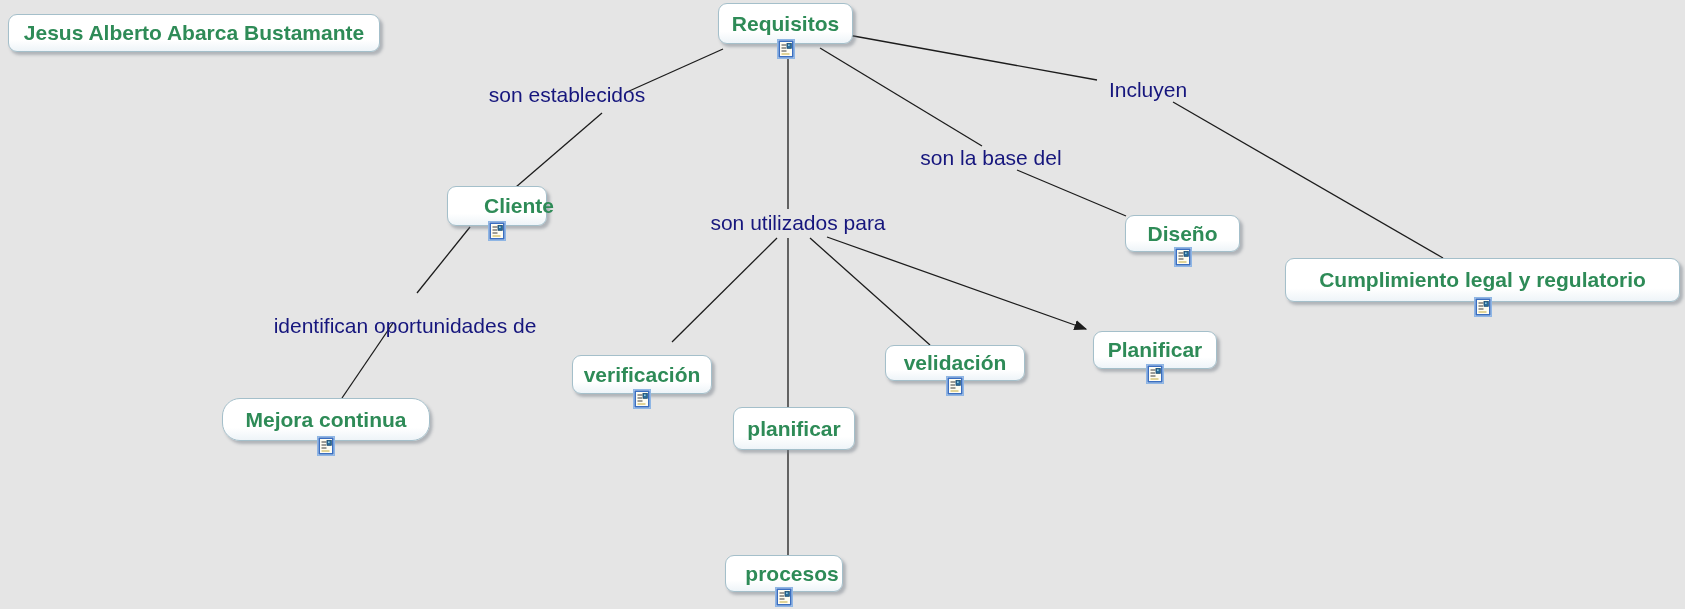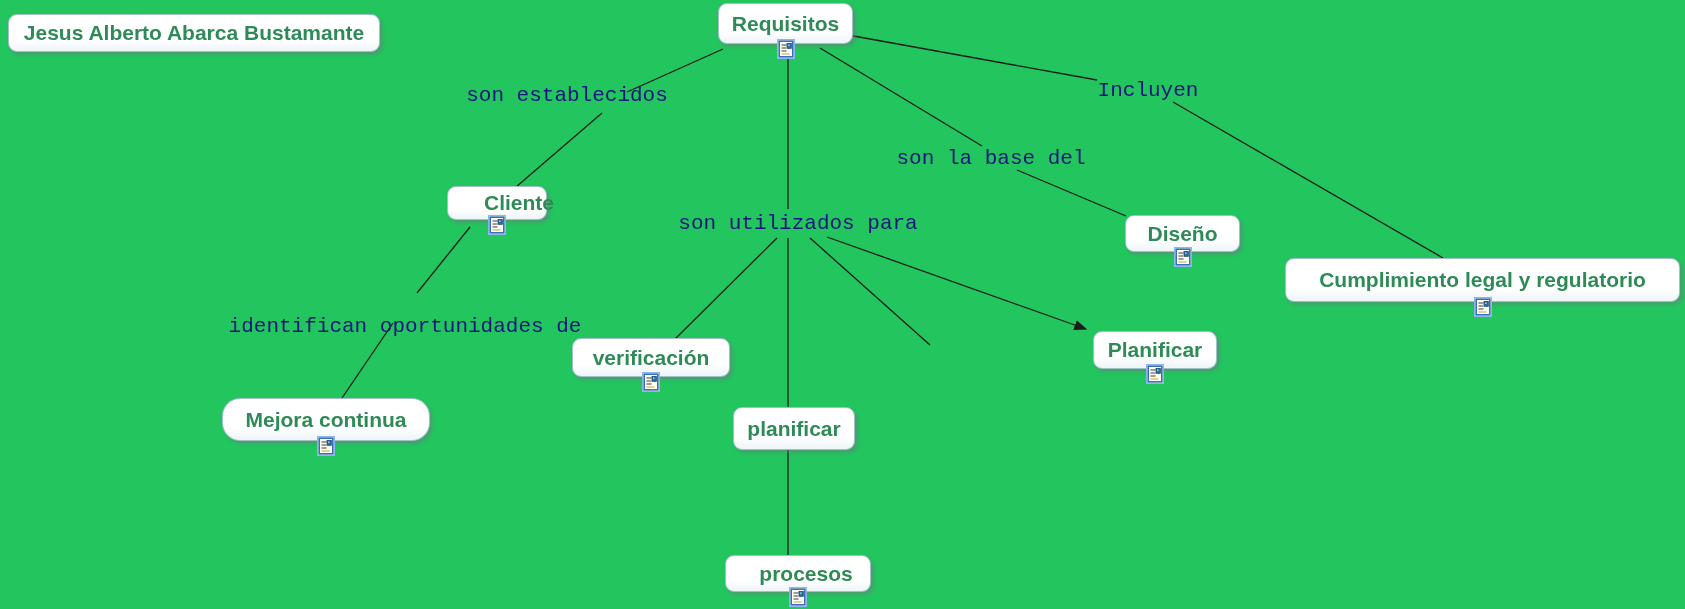--- a/index.html
+++ b/index.html
@@ -8,21 +8,21 @@
     background: #ffffff;
     width: 1685px;
     height: 609px;
     overflow: hidden;
     font-family: "Liberation Sans", sans-serif;
   }
   #canvas {
     position: relative;
     width: 1685px;
     height: 609px;
-    background: #22c55e;
+    background: #e5e5e5;
   }
   #wires {
     position: absolute;
     left: 0; top: 0;
     width: 1685px;
     height: 609px;
     z-index: 1;
   }
   .node {
     position: absolute;
@@ -51,21 +51,20 @@
     z-index: 3;
     line-height: 0;
   }
   .link-label {
     position: absolute;
     z-index: 2;
     transform: translate(-50%, -50%);
     color: #16167d;
     font-size: 21px;
     white-space: nowrap;
-    font-family: Liberation Mono, monospace;
   }
 </style>
 </head>
 <body>
 
 <div id="canvas">
   <svg id="wires" xmlns="http://www.w3.org/2000/svg">
     <defs>
       <marker id="arrowhead" markerWidth="11" markerHeight="9" refX="9" refY="4" orient="auto">
         <path d="M0,0 L10,4 L0,8 Z" fill="#1c1c1c"></path>
@@ -95,21 +94,21 @@
           <rect x="0.5" y="0.5" width="17" height="19" fill="#ddebf9" stroke="#8fb6e4" stroke-width="1"></rect>
           <rect x="2.2" y="2.2" width="13.6" height="15.6" fill="#fffdf2" stroke="#3a6ec0" stroke-width="1.6"></rect>
           <line x1="4.5" y1="6" x2="9.5" y2="6" stroke="#3c3c3c" stroke-width="1"></line>
           <line x1="4.5" y1="9" x2="9" y2="9" stroke="#3c3c3c" stroke-width="1"></line>
           <line x1="4.5" y1="12" x2="9.5" y2="12" stroke="#3c3c3c" stroke-width="1"></line>
           <line x1="4.5" y1="15" x2="12.5" y2="15" stroke="#c2a93d" stroke-width="1"></line>
           <rect x="10" y="4.5" width="4.3" height="4.8" fill="#2e6f9e" stroke="#17496b" stroke-width="0.8"></rect>
           <rect x="11" y="5.5" width="1.6" height="1.4" fill="#9fd8e8"></rect>
         </svg></span>
     </div>
-    <div class="node" style="left: 447px; top: 186px; width: 100px; height: 34px; padding-left: 44px;">
+    <div class="node" style="left: 447px; top: 186px; width: 100px; height: 40px; padding-left: 44px;">
       <span>Cliente</span>
       <span class="res-icon"><svg xmlns="http://www.w3.org/2000/svg" width="18" height="20" viewBox="0 0 18 20">
           <rect x="0.5" y="0.5" width="17" height="19" fill="#ddebf9" stroke="#8fb6e4" stroke-width="1"></rect>
           <rect x="2.2" y="2.2" width="13.6" height="15.6" fill="#fffdf2" stroke="#3a6ec0" stroke-width="1.6"></rect>
           <line x1="4.5" y1="6" x2="9.5" y2="6" stroke="#3c3c3c" stroke-width="1"></line>
           <line x1="4.5" y1="9" x2="9" y2="9" stroke="#3c3c3c" stroke-width="1"></line>
           <line x1="4.5" y1="12" x2="9.5" y2="12" stroke="#3c3c3c" stroke-width="1"></line>
           <line x1="4.5" y1="15" x2="12.5" y2="15" stroke="#c2a93d" stroke-width="1"></line>
           <rect x="10" y="4.5" width="4.3" height="4.8" fill="#2e6f9e" stroke="#17496b" stroke-width="0.8"></rect>
           <rect x="11" y="5.5" width="1.6" height="1.4" fill="#9fd8e8"></rect>
@@ -121,36 +120,49 @@
           <rect x="0.5" y="0.5" width="17" height="19" fill="#ddebf9" stroke="#8fb6e4" stroke-width="1"></rect>
           <rect x="2.2" y="2.2" width="13.6" height="15.6" fill="#fffdf2" stroke="#3a6ec0" stroke-width="1.6"></rect>
           <line x1="4.5" y1="6" x2="9.5" y2="6" stroke="#3c3c3c" stroke-width="1"></line>
           <line x1="4.5" y1="9" x2="9" y2="9" stroke="#3c3c3c" stroke-width="1"></line>
           <line x1="4.5" y1="12" x2="9.5" y2="12" stroke="#3c3c3c" stroke-width="1"></line>
           <line x1="4.5" y1="15" x2="12.5" y2="15" stroke="#c2a93d" stroke-width="1"></line>
           <rect x="10" y="4.5" width="4.3" height="4.8" fill="#2e6f9e" stroke="#17496b" stroke-width="0.8"></rect>
           <rect x="11" y="5.5" width="1.6" height="1.4" fill="#9fd8e8"></rect>
         </svg></span>
     </div>
-    <div class="node" style="left: 572px; top: 338px; width: 158px; height: 39px;">
+    <div class="node" style="left: 572px; top: 355px; width: 140px; height: 39px;">
       <span>verificación</span>
       <span class="res-icon"><svg xmlns="http://www.w3.org/2000/svg" width="18" height="20" viewBox="0 0 18 20">
           <rect x="0.5" y="0.5" width="17" height="19" fill="#ddebf9" stroke="#8fb6e4" stroke-width="1"></rect>
           <rect x="2.2" y="2.2" width="13.6" height="15.6" fill="#fffdf2" stroke="#3a6ec0" stroke-width="1.6"></rect>
           <line x1="4.5" y1="6" x2="9.5" y2="6" stroke="#3c3c3c" stroke-width="1"></line>
           <line x1="4.5" y1="9" x2="9" y2="9" stroke="#3c3c3c" stroke-width="1"></line>
           <line x1="4.5" y1="12" x2="9.5" y2="12" stroke="#3c3c3c" stroke-width="1"></line>
           <line x1="4.5" y1="15" x2="12.5" y2="15" stroke="#c2a93d" stroke-width="1"></line>
           <rect x="10" y="4.5" width="4.3" height="4.8" fill="#2e6f9e" stroke="#17496b" stroke-width="0.8"></rect>
           <rect x="11" y="5.5" width="1.6" height="1.4" fill="#9fd8e8"></rect>
         </svg></span>
     </div>
     <div class="node" style="left: 733px; top: 407px; width: 122px; height: 43px;">
       <span>planificar</span>
     </div>
+    <div class="node" style="left: 885px; top: 345px; width: 140px; height: 36px;">
+      <span>velidación</span>
+      <span class="res-icon"><svg xmlns="http://www.w3.org/2000/svg" width="18" height="20" viewBox="0 0 18 20">
+          <rect x="0.5" y="0.5" width="17" height="19" fill="#ddebf9" stroke="#8fb6e4" stroke-width="1"></rect>
+          <rect x="2.2" y="2.2" width="13.6" height="15.6" fill="#fffdf2" stroke="#3a6ec0" stroke-width="1.6"></rect>
+          <line x1="4.5" y1="6" x2="9.5" y2="6" stroke="#3c3c3c" stroke-width="1"></line>
+          <line x1="4.5" y1="9" x2="9" y2="9" stroke="#3c3c3c" stroke-width="1"></line>
+          <line x1="4.5" y1="12" x2="9.5" y2="12" stroke="#3c3c3c" stroke-width="1"></line>
+          <line x1="4.5" y1="15" x2="12.5" y2="15" stroke="#c2a93d" stroke-width="1"></line>
+          <rect x="10" y="4.5" width="4.3" height="4.8" fill="#2e6f9e" stroke="#17496b" stroke-width="0.8"></rect>
+          <rect x="11" y="5.5" width="1.6" height="1.4" fill="#9fd8e8"></rect>
+        </svg></span>
+    </div>
     <div class="node" style="left: 1093px; top: 331px; width: 124px; height: 38px;">
       <span>Planificar</span>
       <span class="res-icon"><svg xmlns="http://www.w3.org/2000/svg" width="18" height="20" viewBox="0 0 18 20">
           <rect x="0.5" y="0.5" width="17" height="19" fill="#ddebf9" stroke="#8fb6e4" stroke-width="1"></rect>
           <rect x="2.2" y="2.2" width="13.6" height="15.6" fill="#fffdf2" stroke="#3a6ec0" stroke-width="1.6"></rect>
           <line x1="4.5" y1="6" x2="9.5" y2="6" stroke="#3c3c3c" stroke-width="1"></line>
           <line x1="4.5" y1="9" x2="9" y2="9" stroke="#3c3c3c" stroke-width="1"></line>
           <line x1="4.5" y1="12" x2="9.5" y2="12" stroke="#3c3c3c" stroke-width="1"></line>
           <line x1="4.5" y1="15" x2="12.5" y2="15" stroke="#c2a93d" stroke-width="1"></line>
           <rect x="10" y="4.5" width="4.3" height="4.8" fill="#2e6f9e" stroke="#17496b" stroke-width="0.8"></rect>
@@ -176,21 +188,21 @@
           <rect x="0.5" y="0.5" width="17" height="19" fill="#ddebf9" stroke="#8fb6e4" stroke-width="1"></rect>
           <rect x="2.2" y="2.2" width="13.6" height="15.6" fill="#fffdf2" stroke="#3a6ec0" stroke-width="1.6"></rect>
           <line x1="4.5" y1="6" x2="9.5" y2="6" stroke="#3c3c3c" stroke-width="1"></line>
           <line x1="4.5" y1="9" x2="9" y2="9" stroke="#3c3c3c" stroke-width="1"></line>
           <line x1="4.5" y1="12" x2="9.5" y2="12" stroke="#3c3c3c" stroke-width="1"></line>
           <line x1="4.5" y1="15" x2="12.5" y2="15" stroke="#c2a93d" stroke-width="1"></line>
           <rect x="10" y="4.5" width="4.3" height="4.8" fill="#2e6f9e" stroke="#17496b" stroke-width="0.8"></rect>
           <rect x="11" y="5.5" width="1.6" height="1.4" fill="#9fd8e8"></rect>
         </svg></span>
     </div>
-    <div class="node" style="left: 725px; top: 555px; width: 146px; height: 37px; padding-left: 16px;">
+    <div class="node" style="left: 725px; top: 555px; width: 118px; height: 37px; padding-left: 16px;">
       <span>procesos</span>
       <span class="res-icon"><svg xmlns="http://www.w3.org/2000/svg" width="18" height="20" viewBox="0 0 18 20">
           <rect x="0.5" y="0.5" width="17" height="19" fill="#ddebf9" stroke="#8fb6e4" stroke-width="1"></rect>
           <rect x="2.2" y="2.2" width="13.6" height="15.6" fill="#fffdf2" stroke="#3a6ec0" stroke-width="1.6"></rect>
           <line x1="4.5" y1="6" x2="9.5" y2="6" stroke="#3c3c3c" stroke-width="1"></line>
           <line x1="4.5" y1="9" x2="9" y2="9" stroke="#3c3c3c" stroke-width="1"></line>
           <line x1="4.5" y1="12" x2="9.5" y2="12" stroke="#3c3c3c" stroke-width="1"></line>
           <line x1="4.5" y1="15" x2="12.5" y2="15" stroke="#c2a93d" stroke-width="1"></line>
           <rect x="10" y="4.5" width="4.3" height="4.8" fill="#2e6f9e" stroke="#17496b" stroke-width="0.8"></rect>
           <rect x="11" y="5.5" width="1.6" height="1.4" fill="#9fd8e8"></rect>

